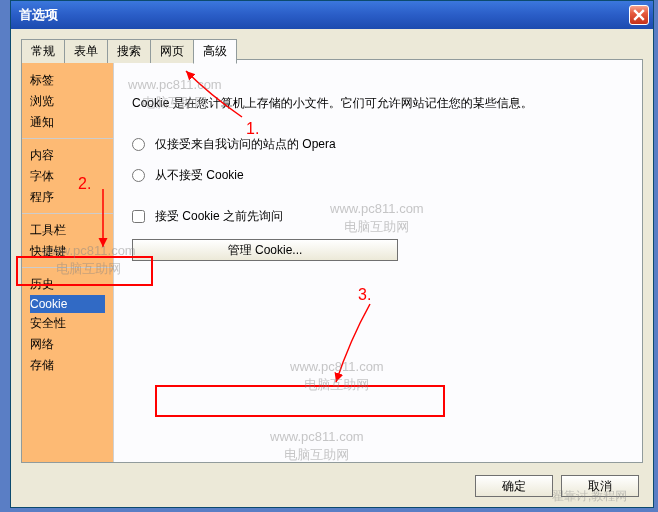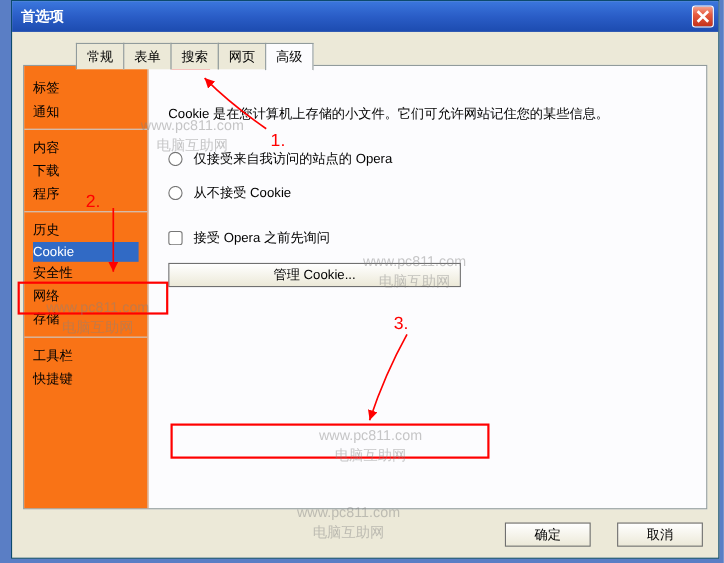--- a/index.html
+++ b/index.html
@@ -2,43 +2,43 @@
 <html><head>
   <meta charset="utf-8">
   <style>
     * { box-sizing: border-box; margin: 0; padding: 0; }
     body { font-family: "SimSun", "Microsoft YaHei", sans-serif; font-size: 12px; background: #5a7ec5; width: 658px; height: 512px; position: relative; }
     .window { position: absolute; left: 10px; top: 0; width: 644px; height: 508px; background: #ece9d8; border: 1px solid #0c4a6e; }
     .titlebar { height: 28px; background: linear-gradient(to bottom, #3b77dd 0%, #2a5dc7 50%, #1c4baf 100%); display: flex; align-items: center; padding: 0 4px 0 8px; }
     .titlebar-title { color: #fff; font-weight: bold; font-size: 13px; flex: 1; }
     .close-btn { width: 20px; height: 20px; background: linear-gradient(to bottom, #f5a28e 0%, #e65b3f 40%, #c4311a 100%); border: 1px solid #fff; border-radius: 3px; color: #fff; display: flex; align-items: center; justify-content: center; font-family: Arial; font-weight: bold; font-size: 13px; cursor: pointer; }
     .close-btn svg { width: 12px; height: 12px; }
-    .dialog-body { position: absolute; top: 38px; left: 10px; right: 10px; bottom: 44px; padding-left: 48px; }
+    .dialog-body { position: absolute; top: 38px; left: 10px; right: 10px; bottom: 44px; }
     .tabs { display: flex; border-bottom: none; position: relative; z-index: 2; }
     .tab { padding: 3px 9px; background: #ece9d8; border: 1px solid #919b9c; border-bottom: none; margin-right: -1px; cursor: pointer; position: relative; }
     .tab.active { background: #fcfcfe; border-bottom: 1px solid #fcfcfe; margin-bottom: -1px; z-index: 3; }
     .tab-content { border: 1px solid #919b9c; background: #fcfcfe; position: absolute; top: 20px; left: 0; right: 0; bottom: 0; display: flex; }
-    .sidebar { width: 113px; border-right: 1px solid #d0d0d0; background: #f97316; padding: 10px 0; overflow: hidden; }
+    .sidebar { width: 92px; border-right: 1px solid #d0d0d0; background: #fdba74; padding: 10px 0; overflow: hidden; }
     .sidebar-group { margin-bottom: 6px; border-bottom: 1px solid #ccc; padding: 0 8px 5px 8px; }
     .sidebar-group:last-child { border-bottom: none; }
     .sidebar-item { padding: 2px 0; cursor: pointer; color: #000; }
     .sidebar-item.selected { background: #316ac5; color: #fff; }
     .main { flex: 1; padding: 14px 18px; position: relative; }
     .desc { margin-bottom: 24px; line-height: 1.5; margin-top: 20px; }
     .radio-row, .check-row { display: flex; align-items: center; margin-bottom: 14px; gap: 6px; }
     .radio-row input, .check-row input { margin-right: 4px; }
     .section-gap { margin-top: 24px; }
     .hint { margin-top: 24px; margin-bottom: 10px; }
     .manage-btn { width: 266px; height: 22px; background: linear-gradient(to bottom, #fff 0%, #ece9d8 100%); border: 1px solid #707070; cursor: pointer; font-size: 12px; font-family: inherit; }
-    .footer { position: absolute; bottom: 10px; right: 14px; display: flex; gap: 24px; border-radius: 10px; }
+    .footer { position: absolute; bottom: 10px; right: 14px; display: flex; gap: 8px; border-radius: 10px; }
     .footer button { width: 78px; height: 22px; background: linear-gradient(to bottom, #fff 0%, #ece9d8 100%); border: 1px solid #707070; cursor: pointer; font-size: 12px; font-family: inherit; }
     .red-box { position: absolute; border: 2px solid #f00; pointer-events: none; }
     .red-text { color: #f00; font-size: 16px; font-family: Arial; position: absolute; }
     .arrow { position: absolute; }
-    .watermark { position: absolute; color: rgba(130,130,130,0.45); text-align: center; pointer-events: none; font-size: 13px; line-height: 1.4; margin-top: 29px; }
+    .watermark { position: absolute; color: rgba(130,130,130,0.45); text-align: center; pointer-events: none; font-size: 13px; line-height: 1.4; }
     input[type="radio"], input[type="checkbox"] { width: 13px; height: 13px; }
     input[type="radio"]:checked { accent-color: #3a9b3a; }
   </style>
 </head>
 <body>
 
 <div class="window">
   <div class="titlebar">
     <span class="titlebar-title">首选项</span>
     <div class="close-btn">
@@ -54,57 +54,58 @@
       <div class="tab"><span>表单</span></div>
       <div class="tab"><span>搜索</span></div>
       <div class="tab"><span>网页</span></div>
       <div class="tab active"><span>高级</span></div>
     </div>
 
     <div class="tab-content">
       <div class="sidebar">
         <div class="sidebar-group">
           <div class="sidebar-item">标签</div>
+          <div class="sidebar-item">浏览</div>
           <div class="sidebar-item">通知</div>
         </div>
         <div class="sidebar-group">
           <div class="sidebar-item">内容</div>
-          <div class="sidebar-item">下载</div>
+          <div class="sidebar-item">字体</div>
           <div class="sidebar-item">程序</div>
+        </div>
+        <div class="sidebar-group">
+          <div class="sidebar-item">工具栏</div>
+          <div class="sidebar-item">快捷键</div>
         </div>
         <div class="sidebar-group">
           <div class="sidebar-item">历史</div>
           <div class="sidebar-item selected">Cookie</div>
           <div class="sidebar-item">安全性</div>
           <div class="sidebar-item">网络</div>
           <div class="sidebar-item">存储</div>
-        </div>
-        <div class="sidebar-group">
-          <div class="sidebar-item">工具栏</div>
-          <div class="sidebar-item">快捷键</div>
         </div>
       </div>
 
       <div class="main">
         <div class="desc">Cookie 是在您计算机上存储的小文件。它们可允许网站记住您的某些信息。</div>
 
         <div class="radio-row">
           <input type="radio" name="cookiemode" style="">
           <span>仅接受来自我访问的站点的 Opera</span>
         </div>
         <div class="radio-row">
           <input type="radio" name="cookiemode" style="">
           <span>从不接受 Cookie</span>
         </div>
 
         <div class="section-gap"></div>
 
         <div class="check-row">
           <input type="checkbox" style="">
-          <span>接受 Opera 之前先询问</span>
+          <span>接受 Cookie 之前先询问</span>
         </div>
 
         <button class="manage-btn">管理 Cookie...</button>
       </div>
     </div>
   </div>
 
   <div class="footer">
     <button>确定</button>
     <button>取消</button>

